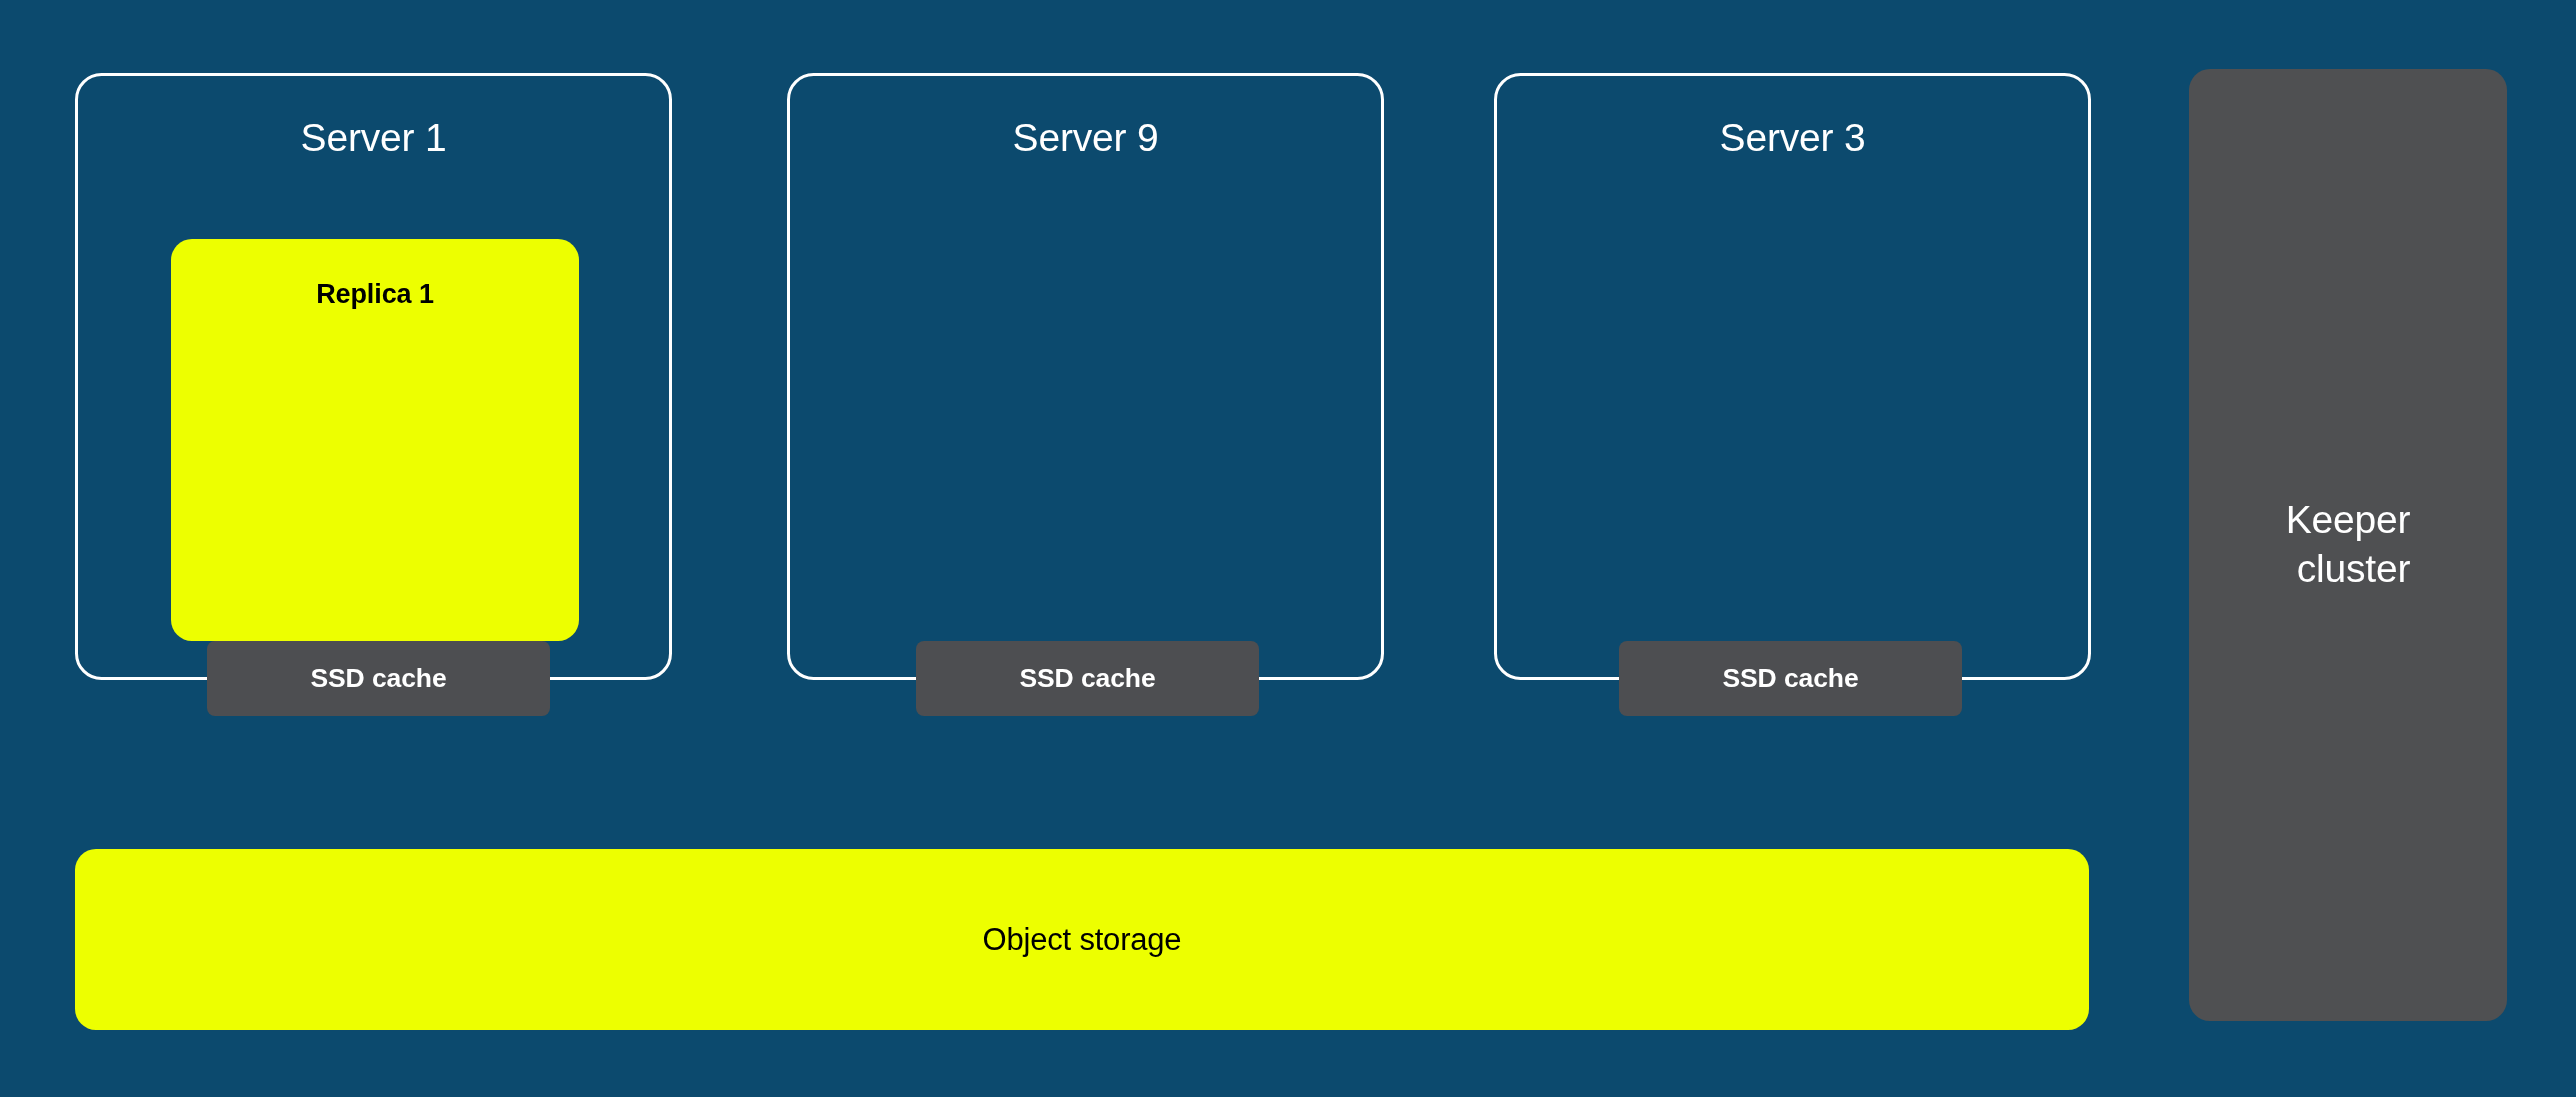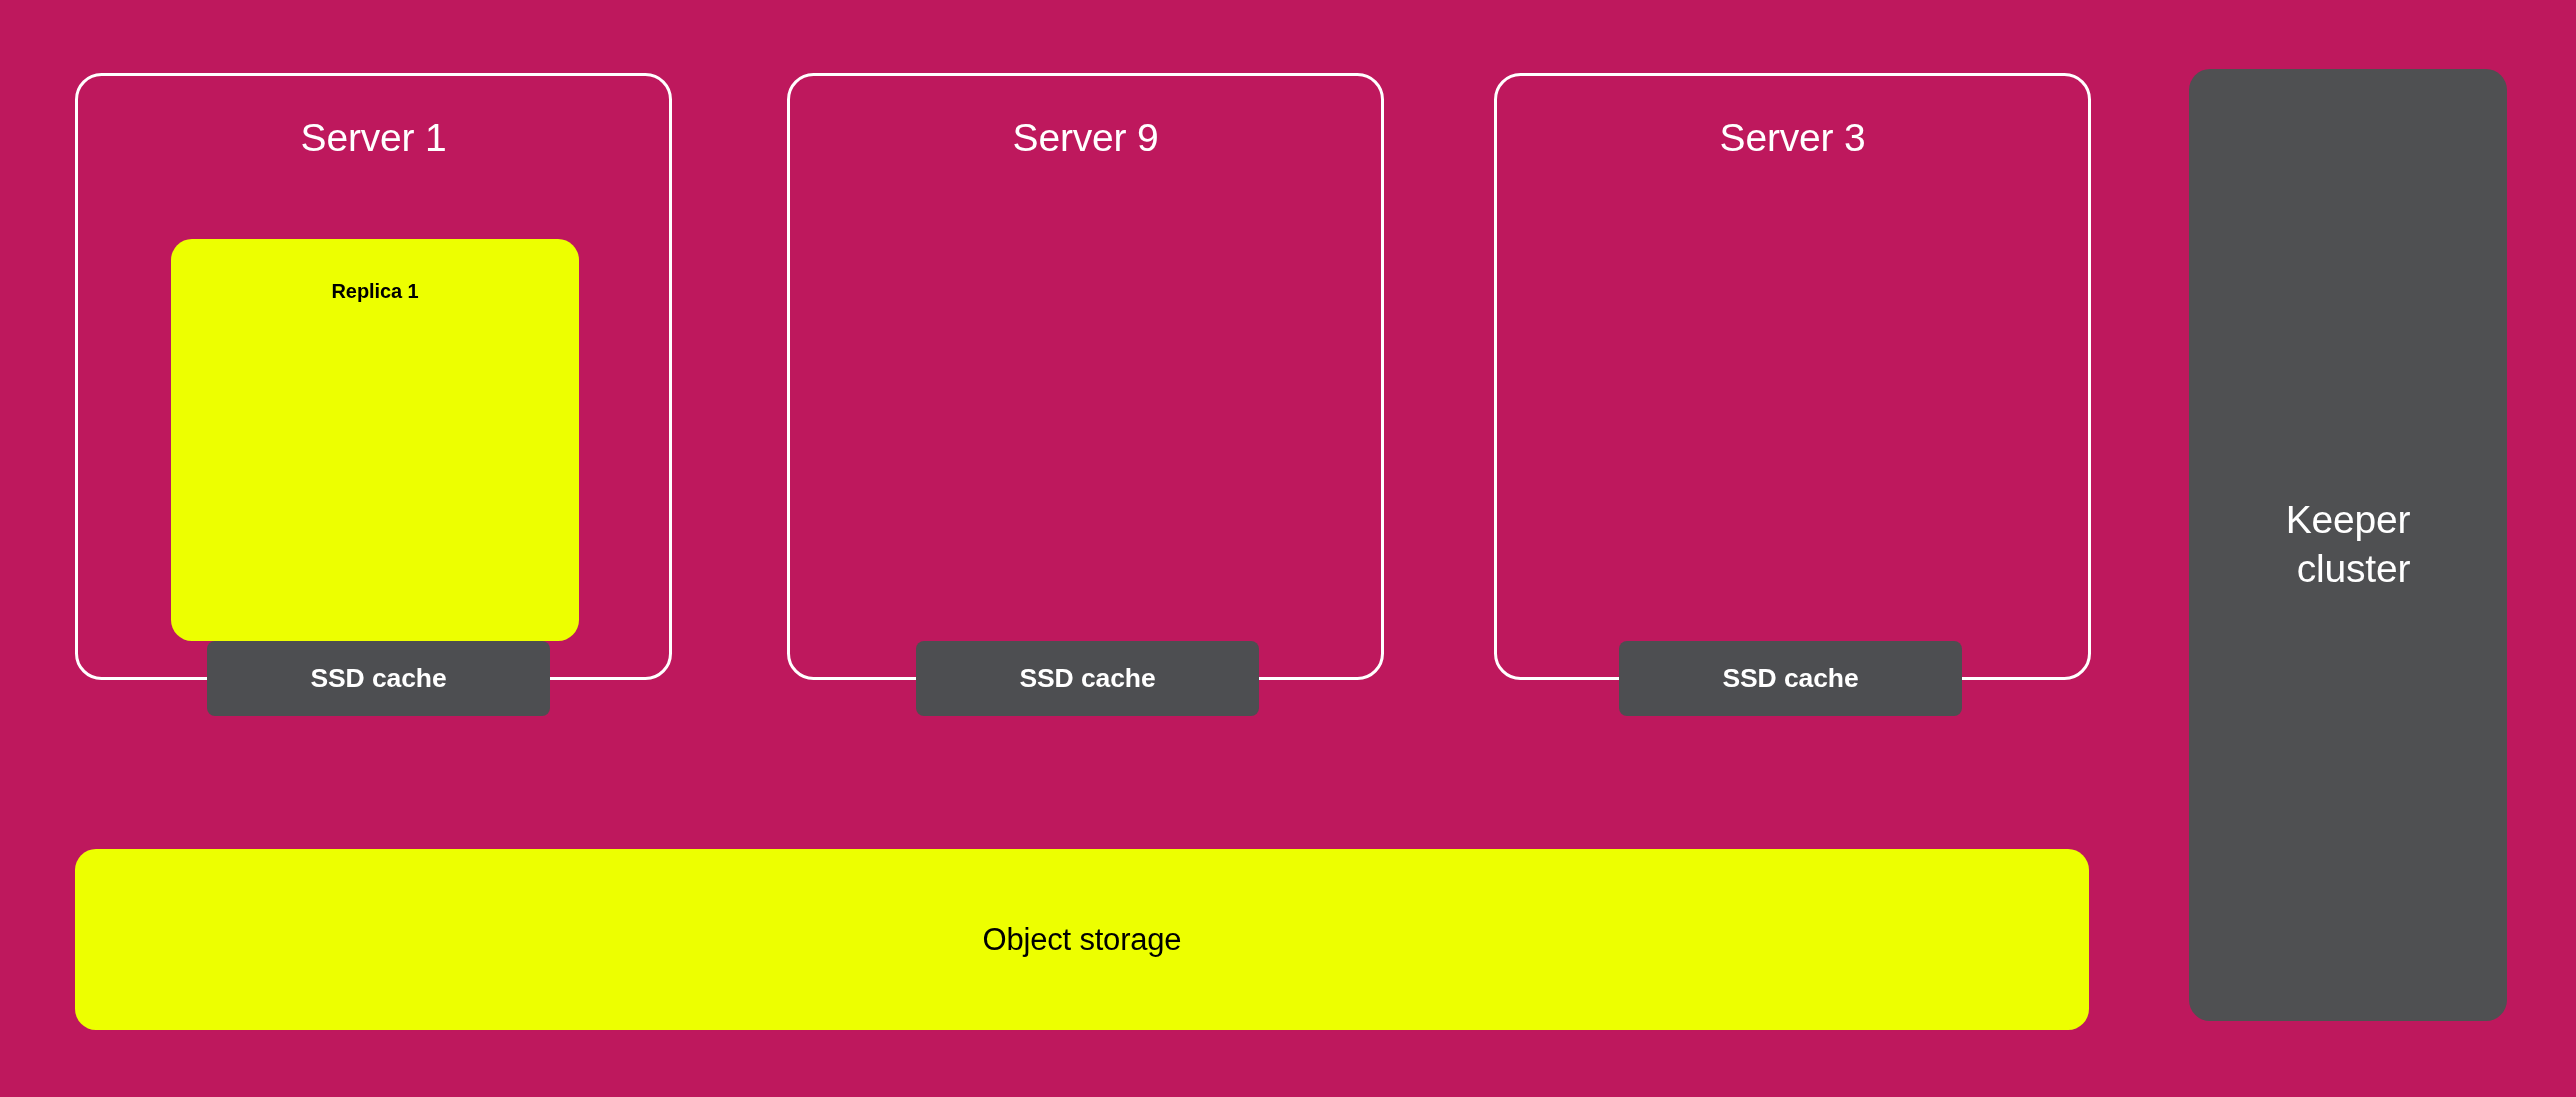--- a/index.html
+++ b/index.html
@@ -10,21 +10,21 @@
   }
   body {
     font-family: "Liberation Sans", sans-serif;
     -webkit-font-smoothing: antialiased;
   }
 
   #canvas {
     position: relative;
     width: 2576px;
     height: 1097px;
-    background: #be185d;
+    background: #0c4a6e;
     overflow: hidden;
   }
 
   
   .server-card {
     position: absolute;
     top: 73px;
     width: 597px;
     height: 607px;
     box-sizing: border-box;
@@ -65,21 +65,21 @@
   .replica-box.col2 { left: 880px; }
   .replica-box.col3 { left: 1582px; }
 
   .replica-label {
     position: absolute;
     top: 42px;
     left: 0;
     right: 0;
     text-align: center;
     color: #000000;
-    font-size: 20px;
+    font-size: 27px;
     font-weight: 700;
     line-height: 1;
     letter-spacing: -0.1px;
     white-space: nowrap;
   }
 
   
   .ssd-badge {
     position: absolute;
     top: 641px;

